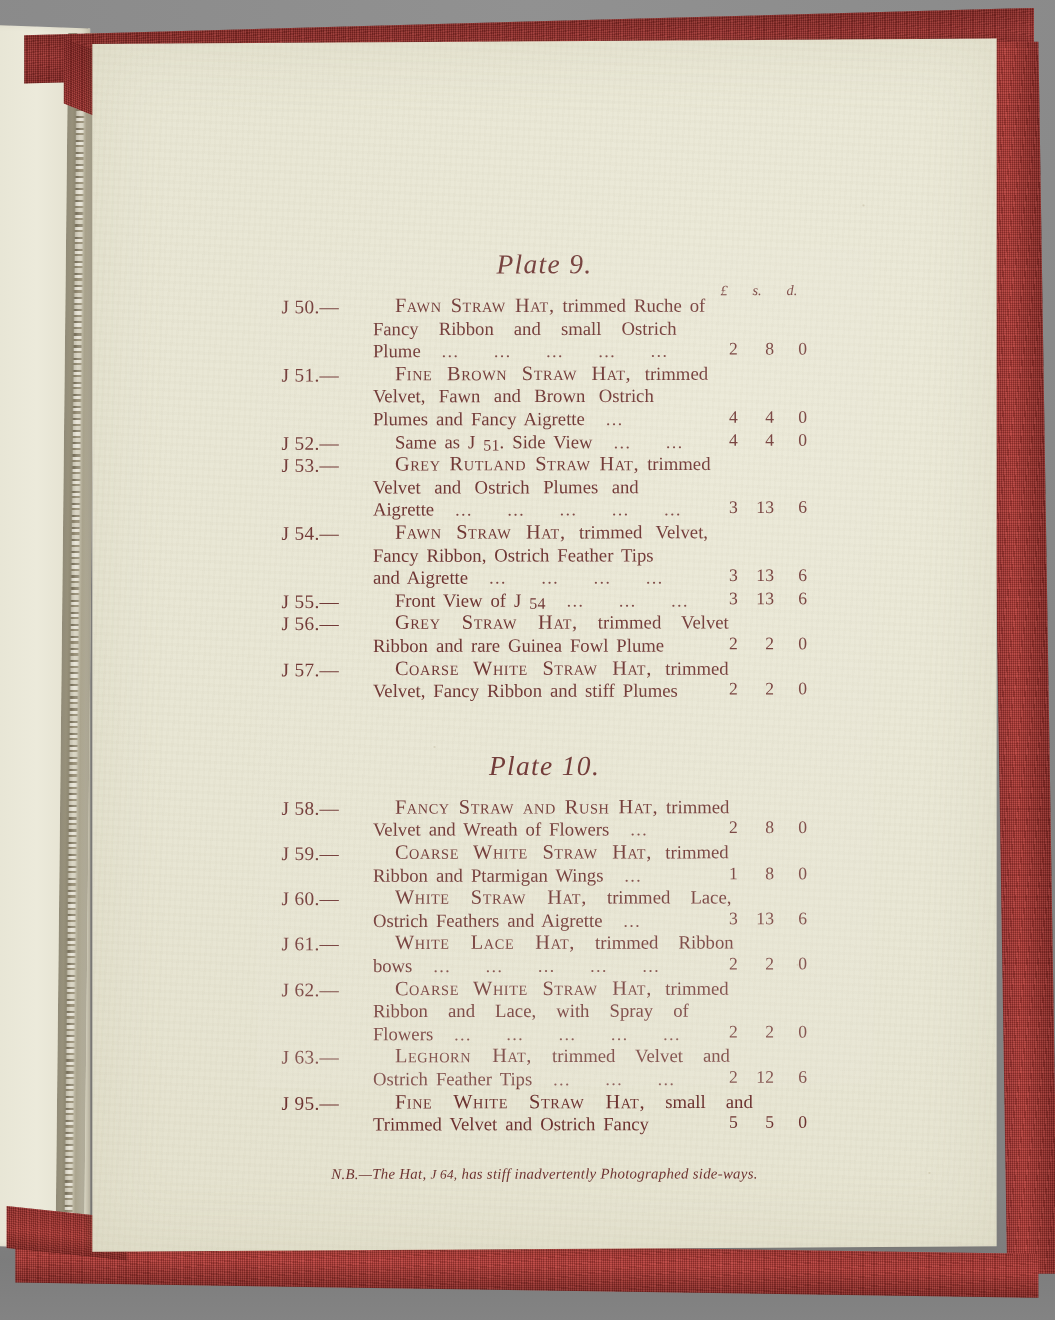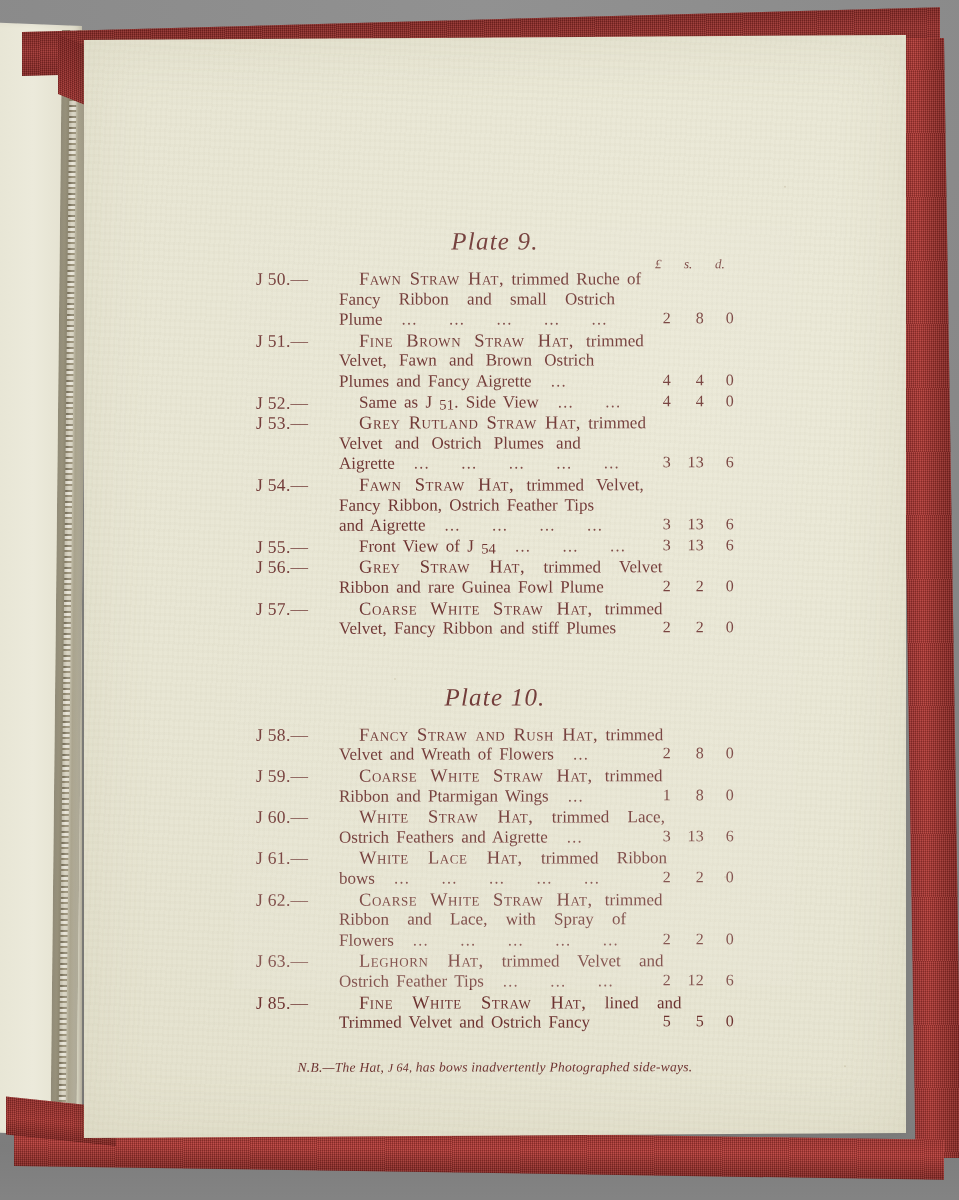--- a/index.html
+++ b/index.html
@@ -318,24 +318,24 @@
         </div>
         <div class="entry" style="top: 911.4px;">
           <div class="ref"><span>J 63.</span><span class="dash">—</span></div>
           <div class="desc first ws3" style="top: 0px;"><span class="sc">Leghorn Hat,</span><span> trimmed Velvet and</span></div>
           <div class="desc cont ws1" style="top: 20.6px;"><span>Ostrich Feather Tips</span><span class="lead"> …  …  …</span></div>
           <div class="price p-l" style="top: 20.6px;">2</div>
           <div class="price p-s" style="top: 20.6px;">12</div>
           <div class="price p-d" style="top: 20.6px;">6</div>
         </div>
         <div class="entry" style="top: 952.6px;">
-          <div class="ref"><span>J 85.</span><span class="dash">—</span></div>
-          <div class="desc first ws3" style="top: 0px;"><span class="sc">Fine White Straw Hat,</span><span> lined and</span></div>
+          <div class="ref"><span>J 95.</span><span class="dash">—</span></div>
+          <div class="desc first ws3" style="top: 0px;"><span class="sc">Fine White Straw Hat,</span><span> small and</span></div>
           <div class="desc cont ws1" style="top: 20.6px;"><span>Trimmed Velvet and Ostrich Fancy</span></div>
           <div class="price p-l" style="top: 20.6px;">5</div>
           <div class="price p-s" style="top: 20.6px;">5</div>
           <div class="price p-d" style="top: 20.6px;">0</div>
         </div>
-        <div class="note" style="top: 1019.8px;"><span>N.B.—</span><span>The Hat, </span><span class="nosf">J 64,</span><span> has bows inadvertently Photographed side-ways.</span></div>
+        <div class="note" style="top: 1019.8px;"><span>N.B.—</span><span>The Hat, </span><span class="nosf">J 64,</span><span> has stiff inadvertently Photographed side-ways.</span></div>
       </div>
     <div id="ink-fade"></div>
   </div>
 </div>
 
 </body></html>

